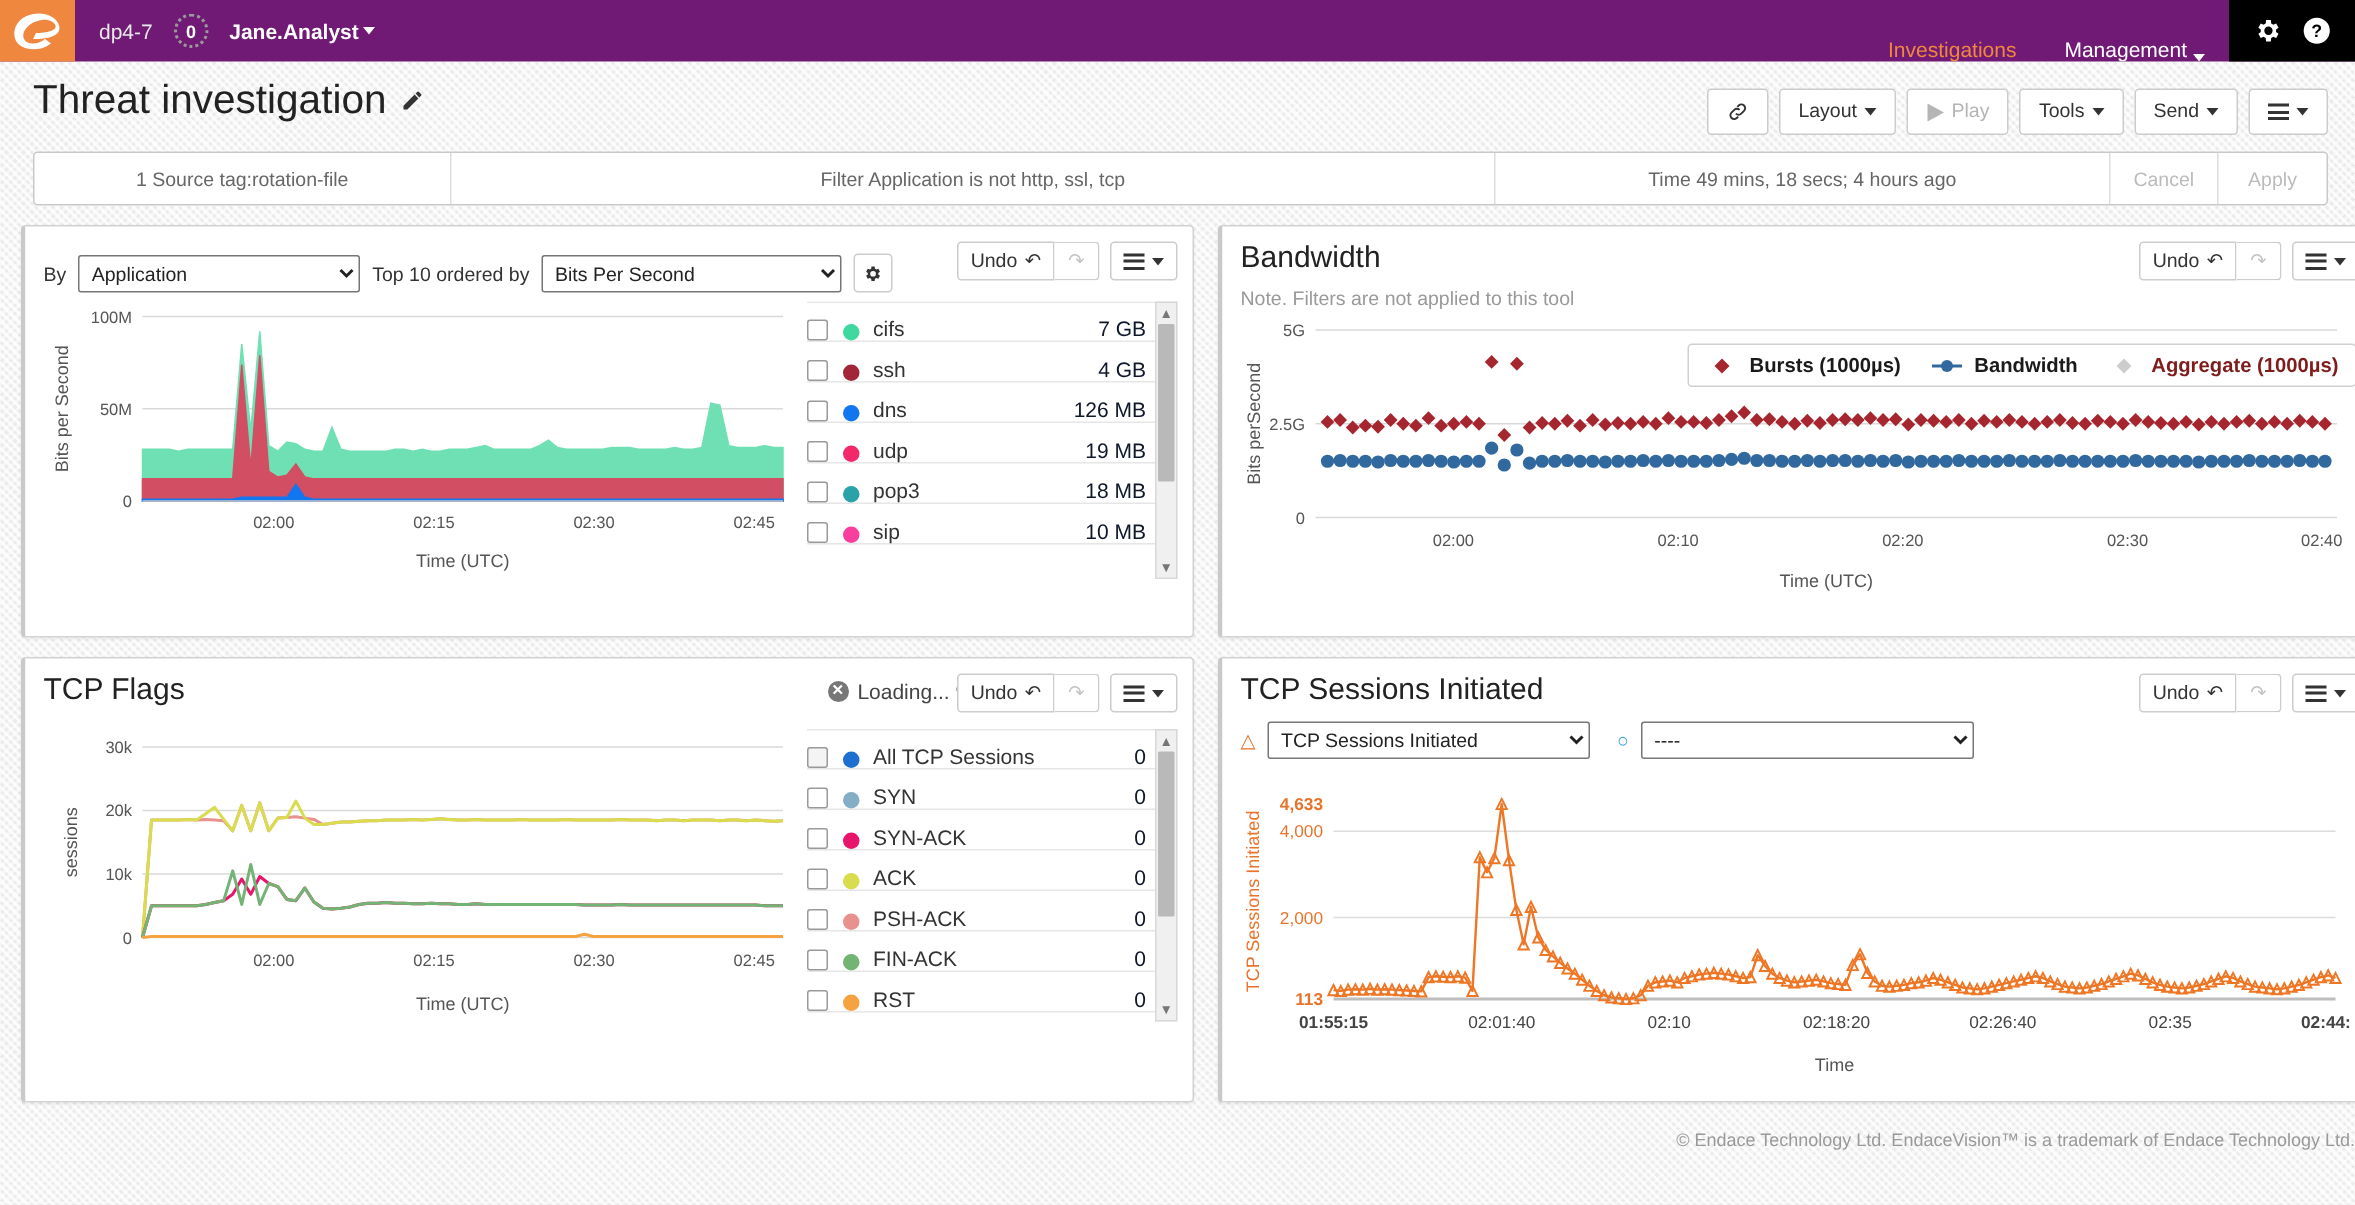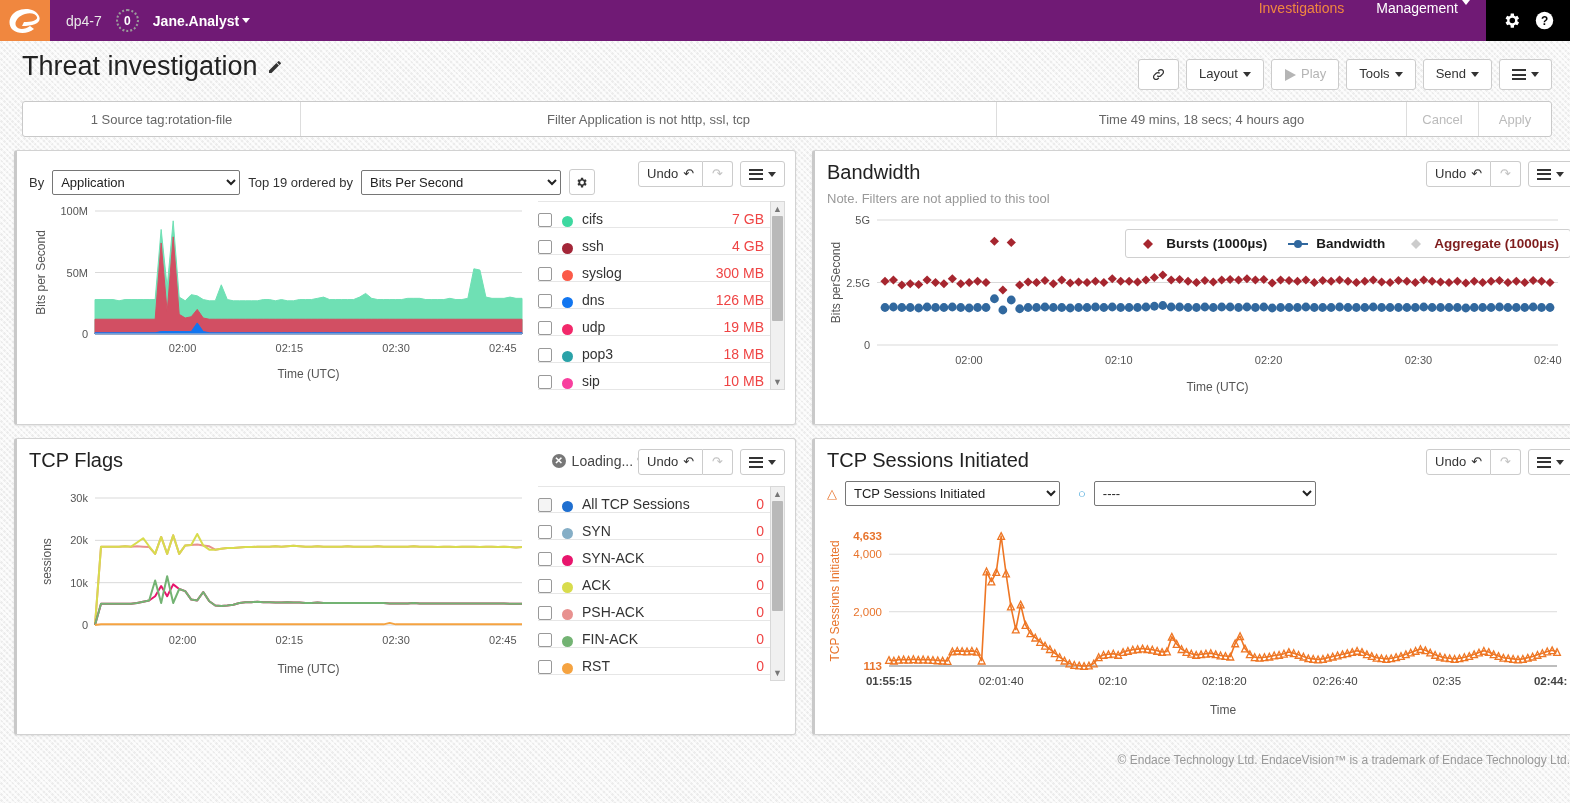--- a/index.html
+++ b/index.html
@@ -27,21 +27,21 @@
   .nav-left { display: flex; align-items: center; gap: 14px; padding-left: 16px; }
   .nav-host { font-size: 14px; color: #e8e8e8; }
   .badge-circle {
     width: 23px; height: 23px; border-radius: 50%; border: 2px dotted #9a9a9a;
     display: flex; align-items: center; justify-content: center;
     font-size: 12px; font-weight: bold; color: #fff;
   }
   .nav-user { font-size: 14px; font-weight: bold; color: #fff; display: flex; align-items: center; gap: 3px; }
   .caret-d { width: 0; height: 0; border-left: 4px solid transparent; border-right: 4px solid transparent; border-top: 5px solid currentColor; display:inline-block; }
   .nav-right { margin-left: auto; display: flex; align-items: center; }
-  .nav-link { font-size: 14px; padding: 0 16px; color: #fff; display: flex; align-items: flex-start; gap: 4px; height: 100%; }
+  .nav-link { font-size: 14px; padding: 0 16px; color: #fff; display: flex; align-items: flex-end; gap: 4px; height: 100%; }
   .nav-link.active { color: #f0873f; }
   .nav-icons { background: #000; display: flex; align-items: center; gap: 14px; padding: 0 16px; height: 100%; }
   .nav-icons svg { display: block; }
 
   
   .page-head { display: flex; align-items: flex-start; padding: 10px 18px 0 22px; }
   .page-title { font-size: 27px; font-weight: 400; color: #222; display: flex; align-items: center; gap: 9px; }
   .pencil { font-size: 15px; color: #333; }
   .head-tools { margin-left: auto; display: flex; gap: 7px; padding-top: 8px; }
   .btn {
@@ -112,21 +112,21 @@
   }
   .legend-list { flex: 1 1 auto; overflow: hidden; }
   .legend-row {
     display: flex; align-items: flex-end; height: 27px; border-bottom: 1px solid #e6e6e6;
     font-size: 14px; color: #444; padding-right: 6px;
   }
   .legend-row:first-child { border-top: 1px solid #e6e6e6; }
   .lg-check { width: 14px; height: 14px; border: 1px solid #999; border-radius: 2px; background: #fff; margin-right: 10px; flex: 0 0 auto; }
   .lg-dot { width: 11px; height: 11px; border-radius: 50%; margin-right: 9px; flex: 0 0 auto; }
   .lg-label { flex: 1 1 auto; color: #333; }
-  .lg-val { color: #ef4444; }
+  .lg-val { color: #0f172a; }
   .scrollbar { width: 15px; background: #f0f0f0; border: 1px solid #d8d8d8; display: flex; flex-direction: column; align-items: center; justify-content: space-between; flex: 0 0 auto; }
   .sb-arrow { font-size: 9px; color: #777; line-height: 12px; padding: 1px 0; }
   .sb-thumb { width: 11px; background: #b9b9b9; border-radius: 1px; flex: 0 0 auto; }
 
   .bw-legend {
     position: absolute; top: 78px; right: 12px;
     background: #fff; border: 1px solid #d0d0d0; border-radius: 3px;
     padding: 6px 11px; display: flex; align-items: center; gap: 20px;
     font-size: 13.5px; font-weight: bold;
   }
@@ -246,21 +246,21 @@
           </span>
         <span class="caret-d"></span>
       </div>
     </div>
 
     <div class="ctrl-row">
       <span>By</span>
       <select class="sel-app">
         <option>Application</option>
       </select>
-      <span>Top 19 ordered by</span>
+      <span>Top 10 ordered by</span>
       <select class="sel-bps">
         <option>Bits Per Second</option>
       </select>
       <div class="gear-btn">
         <svg width="13" height="13" viewBox="0 0 24 24" fill="#333">
           <path d="M19.4 13a7.6 7.6 0 0 0 0-2l2.1-1.6-2-3.5-2.5 1a7.6 7.6 0 0 0-1.7-1L15 3h-4l-.3 2.9a7.6 7.6 0 0 0-1.7 1l-2.5-1-2 3.5L6.6 11a7.6 7.6 0 0 0 0 2l-2.1 1.6 2 3.5 2.5-1c.5.4 1.1.8 1.7 1L11 21h4l.3-2.9c.6-.2 1.2-.6 1.7-1l2.5 1 2-3.5L19.4 13zM13 15.5a3.5 3.5 0 1 1 0-7 3.5 3.5 0 0 1 0 7z"></path>
         </svg>
       </div>
     </div>
 
@@ -289,26 +289,20 @@
               <span class="lg-check"></span>
               <span class="lg-dot" style="background: rgb(62, 216, 160);"></span>
               <span class="lg-label">cifs</span>
               <span class="lg-val">7 GB</span>
             </div>
             <div class="legend-row">
               <span class="lg-check"></span>
               <span class="lg-dot" style="background: rgb(163, 38, 56);"></span>
               <span class="lg-label">ssh</span>
               <span class="lg-val">4 GB</span>
-            </div>
-            <div class="legend-row">
-              <span class="lg-check"></span>
-              <span class="lg-dot" style="background: rgb(251, 90, 72);"></span>
-              <span class="lg-label">syslog</span>
-              <span class="lg-val">300 MB</span>
             </div>
             <div class="legend-row">
               <span class="lg-check"></span>
               <span class="lg-dot" style="background: rgb(18, 118, 240);"></span>
               <span class="lg-label">dns</span>
               <span class="lg-val">126 MB</span>
             </div>
             <div class="legend-row">
               <span class="lg-check"></span>
               <span class="lg-dot" style="background: rgb(242, 40, 106);"></span>

